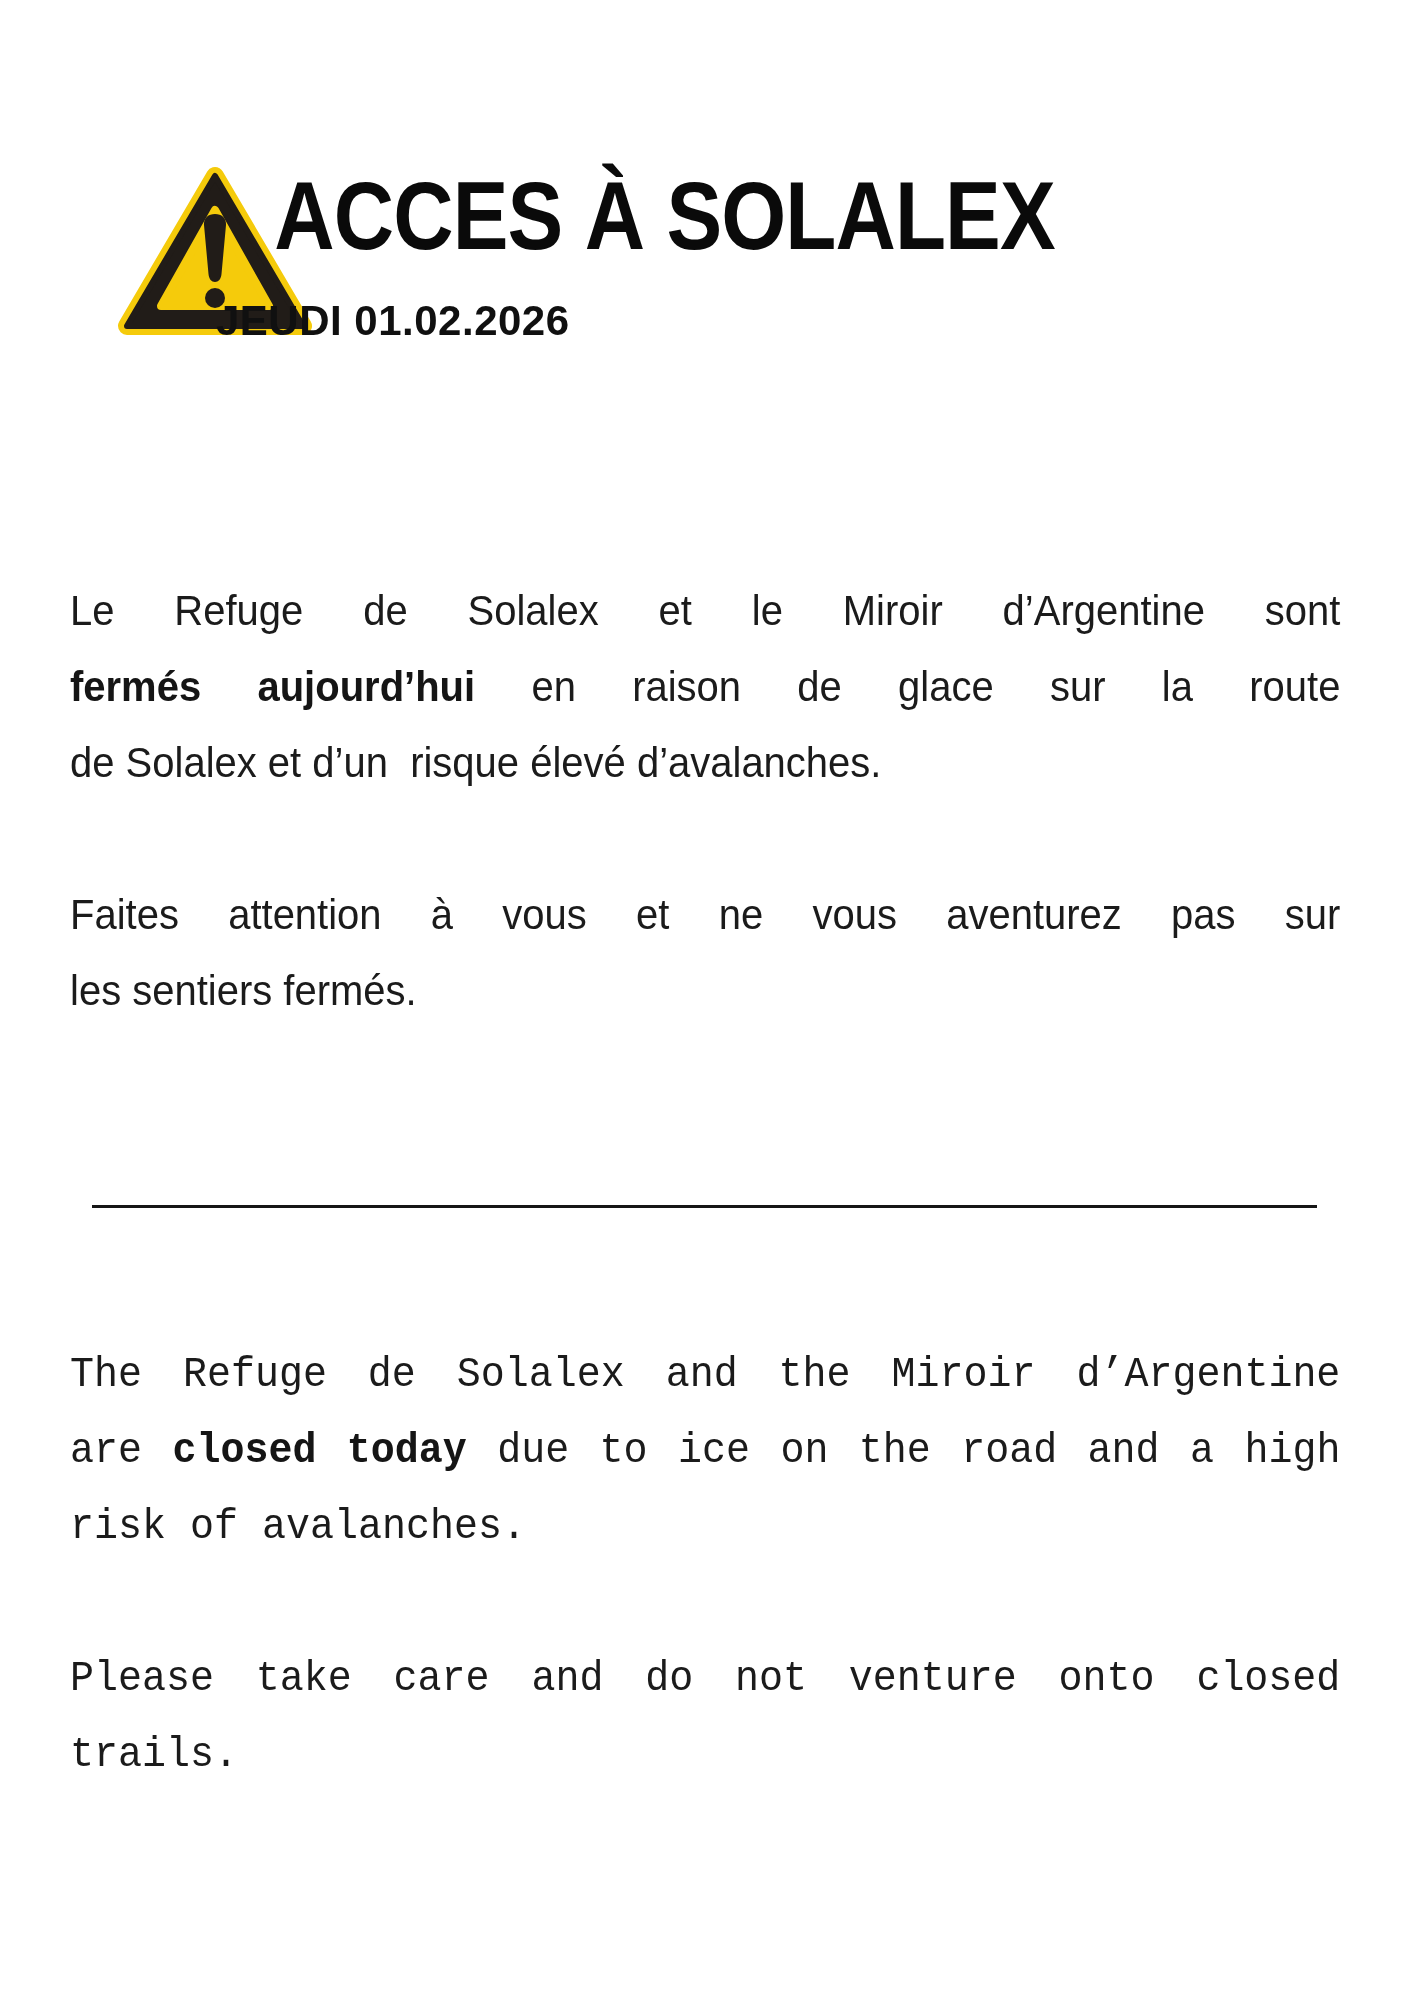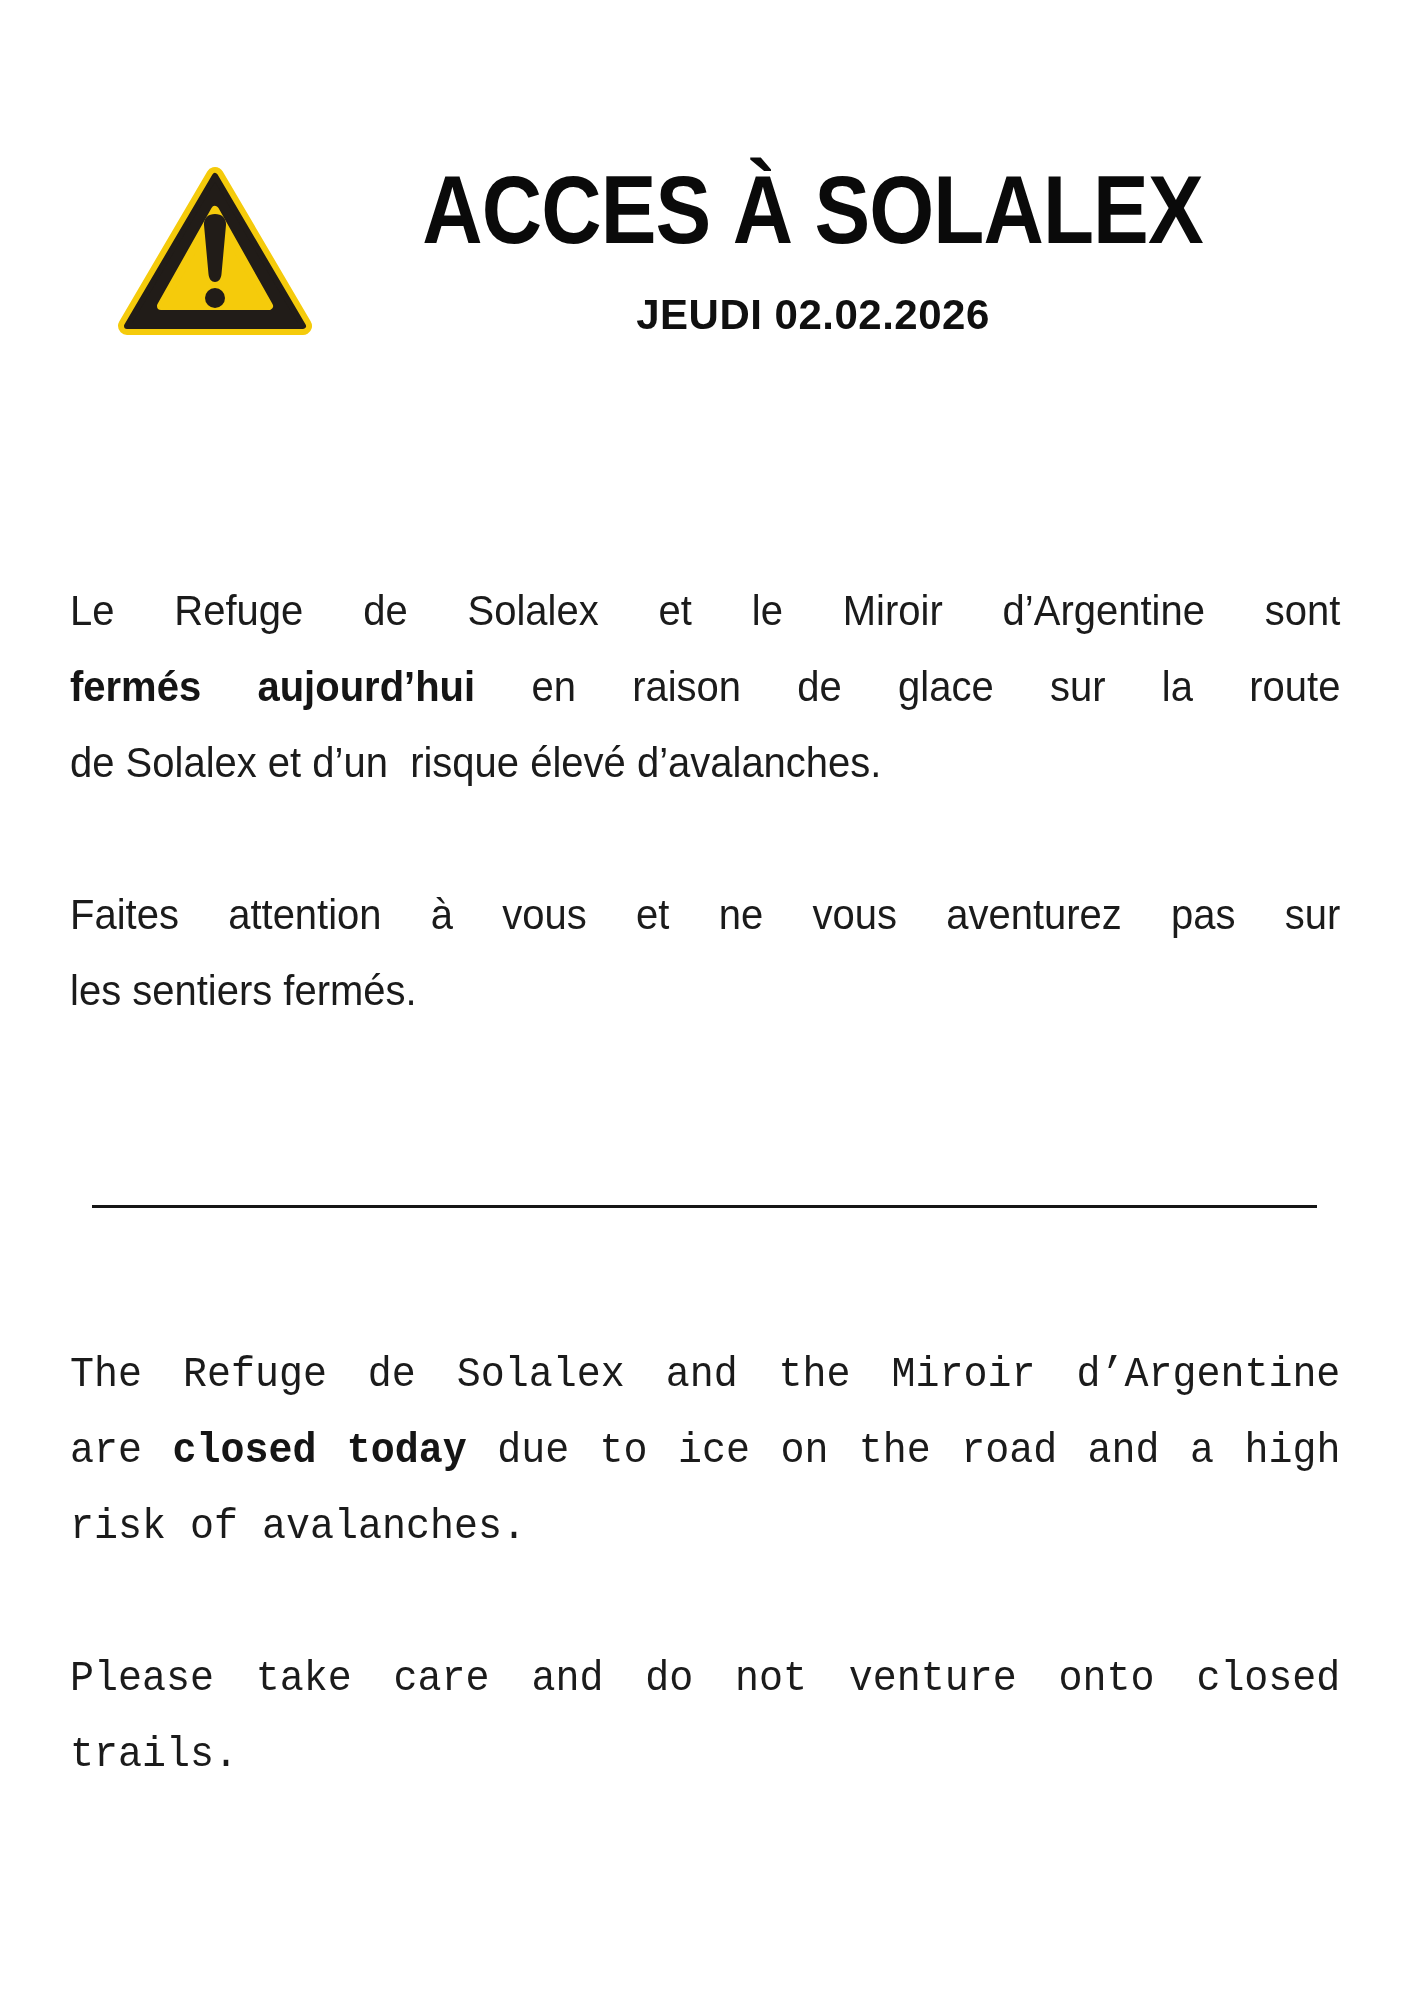--- a/index.html
+++ b/index.html
@@ -9,21 +9,21 @@
     background:#ffffff;
     overflow:hidden;
     font-family:"Liberation Sans","DejaVu Sans",sans-serif;
     color:#1b1b1b;
   }
   
   .warning-icon{
     position:absolute;left:117px;top:160px;width:196px;height:176px;
   }
   .title-wrap{
-    position:absolute;left:216px;right:0;top:158px;text-align:center;
+    position:absolute;left:216px;right:0;top:164px;
   }
   .poster-title{
     display:inline-block;
     font-size:96px;line-height:104px;font-weight:700;
     letter-spacing:-1px;color:#0a0a0a;
     transform:scaleX(0.87);transform-origin:50% 50%;
     white-space:nowrap;
   }
   .poster-date{
     margin-top:30px;
@@ -67,21 +67,21 @@
     <path d="M98 50 L152 146 L44 146 Z" fill="#F5CB0B" stroke="#F5CB0B" stroke-width="8" stroke-linejoin="round"></path>
 
     <path d="M98 54 C91 54 86.5 58.5 87 65 L91.5 114 C91.9 119 94.6 122 98 122
              C101.4 122 104.1 119 104.5 114 L109 65 C109.5 58.5 105 54 98 54 Z" fill="#211C18"></path>
 
     <circle cx="98" cy="138" r="10" fill="#211C18"></circle>
   </svg>
 
   <div class="title-wrap">
     <div class="poster-title">ACCES À SOLALEX</div>
-    <div class="poster-date">JEUDI 02.02.2026</div>
+    <div class="poster-date">JEUDI 01.02.2026</div>
   </div>
 
   <div class="textblock textblock-fr">
     <div class="textfit">
         <div class="para">
           <div class="line j"><span>Le Refuge de Solalex et le Miroir d’Argentine sont</span></div>
           <div class="line j"><strong>fermés aujourd’hui</strong><span> en raison de glace sur la route</span></div>
           <div class="line last"><span>de Solalex et d’un  risque élevé d’avalanches.</span></div>
         </div>
         <div class="para">

